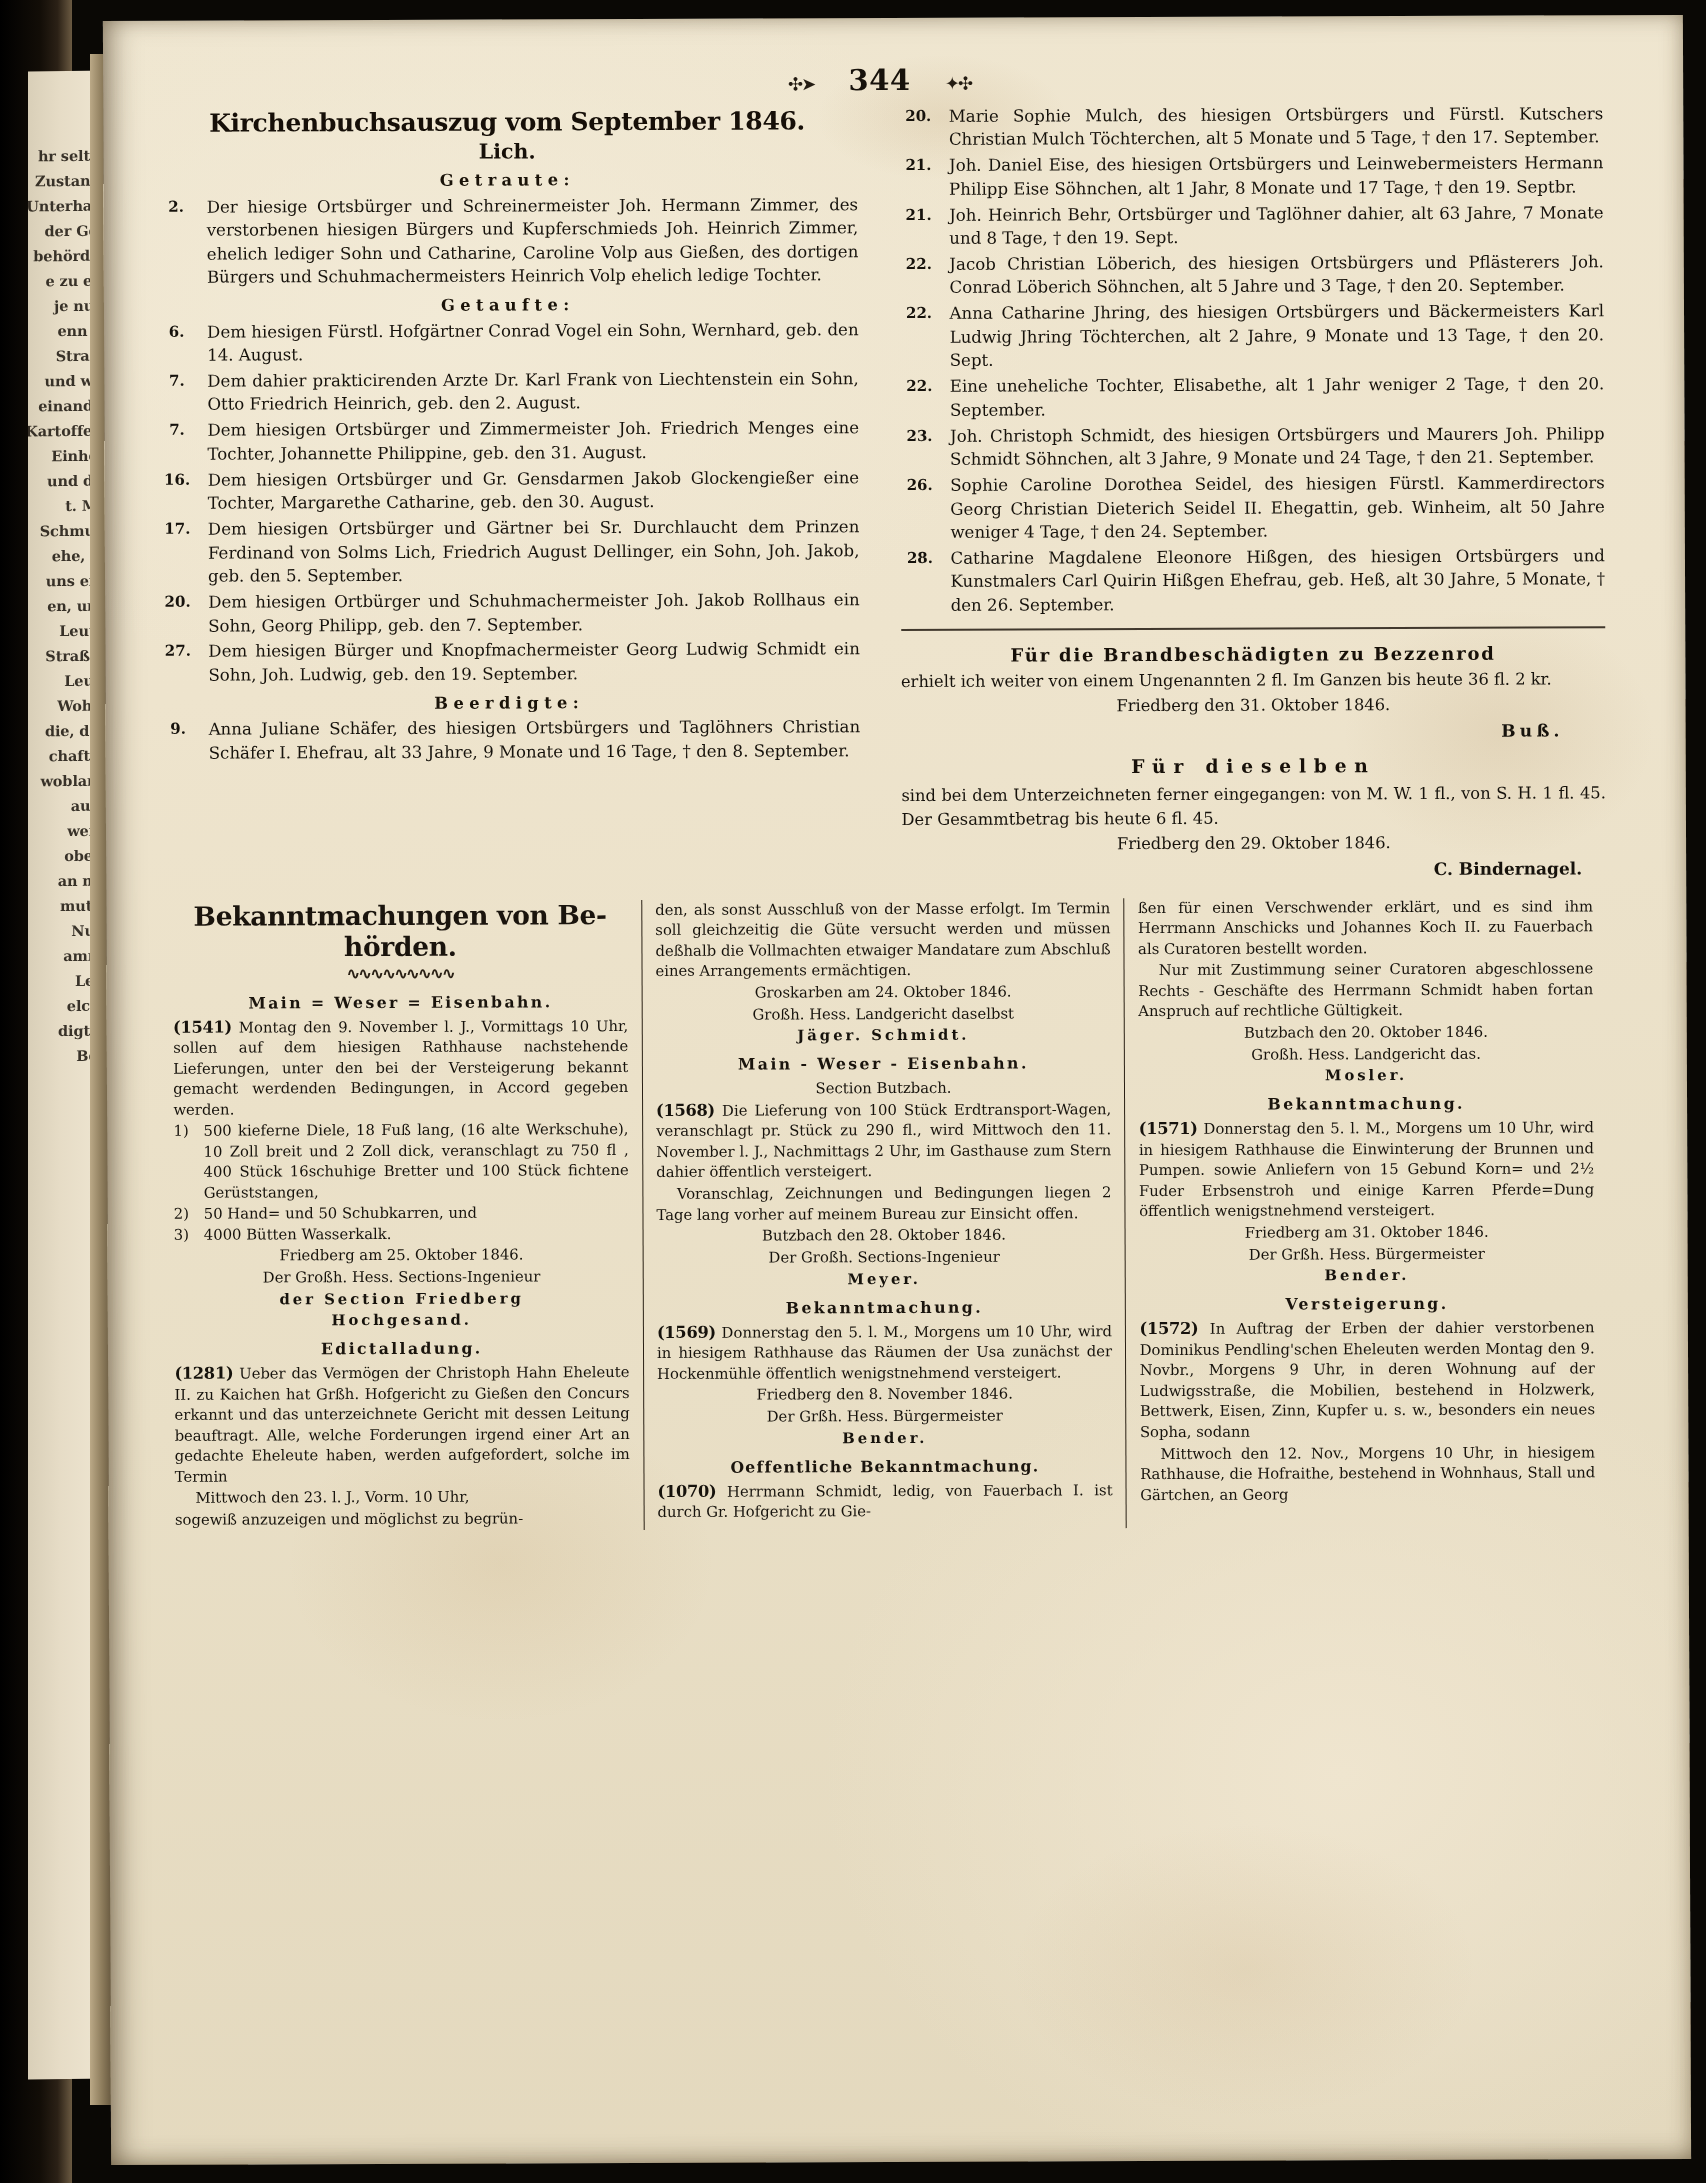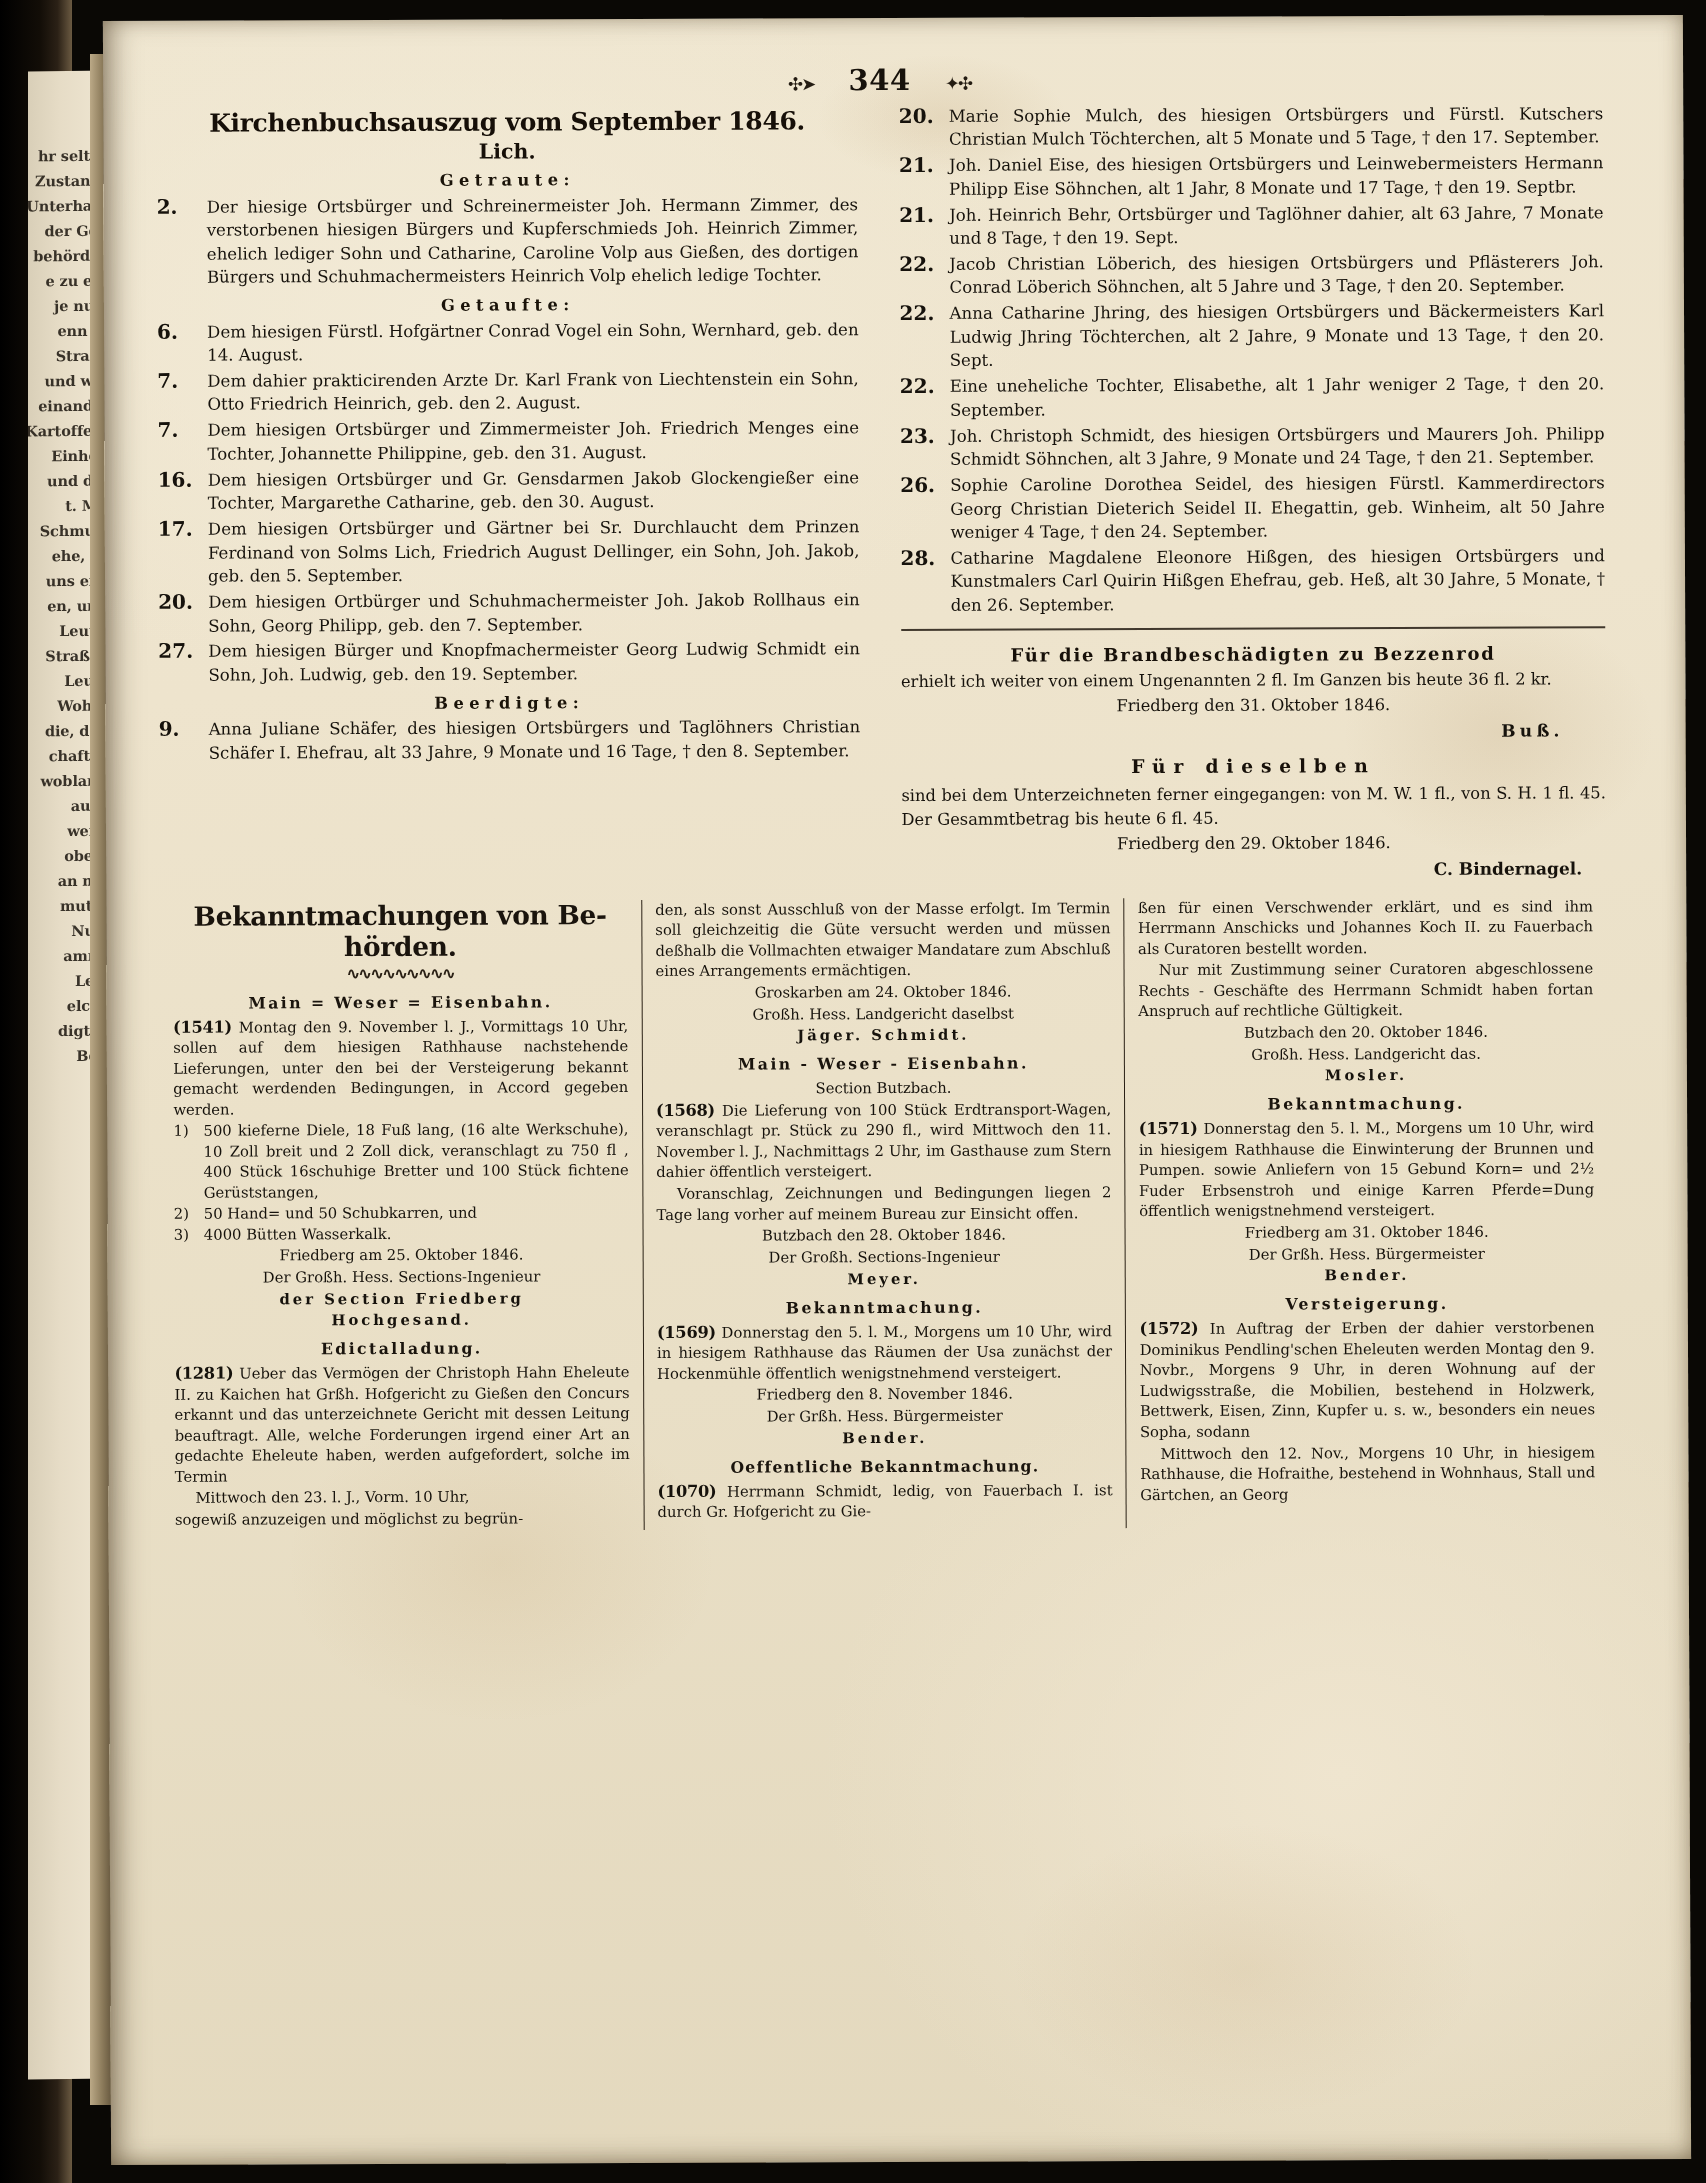--- a/index.html
+++ b/index.html
@@ -62,22 +62,22 @@
 
   h1.sect{font-size:25px;font-weight:700;text-align:center;margin:2.4px 0 1.2px;
       letter-spacing:-0.3px;line-height:1.12;color:#160f08;}
   h2.place{font-size:20.5px;font-weight:700;text-align:center;margin:2.4px 0 6px;
       letter-spacing:0;color:#160f08;}
   h3.cat{font-size:16.3px;font-weight:700;text-align:center;margin:7.2px 0 4.8px;
       letter-spacing:5.4px;color:#1a1309;}
 
   ul.entries{list-style:none;margin:0;padding:0;}
   ul.entries li{display:flex;margin-bottom:2.4px;font-size:16.6px;line-height:23.5px;}
-  ul.entries li .num{flex:0 0 39px;text-align:left;padding-right:11px;
-      font-weight:700;font-size:20px;}
+  ul.entries li .num{flex:0 0 39px;text-align:center;padding-right:11px;
+      font-weight:700;font-size:15px;}
   ul.entries li .body{flex:1 1 auto;text-align:justify;
       text-justify:inter-word;hyphens:none;}
 
   .rule{height:1.8px;background:#221a11;margin:12px 0 13.3px;width:100%;opacity:.85;}
 
   h3.donhead{font-size:18px;font-weight:700;text-align:center;margin:3.6px 0 4.8px;
       letter-spacing:1.8px;color:#171009;}
   h3.donhead2{font-size:18.7px;font-weight:700;text-align:center;margin:11px 0 6px;
       letter-spacing:7.8px;color:#171009;}
   p.don{font-size:16.3px;line-height:23.5px;margin:0;text-align:justify;}

